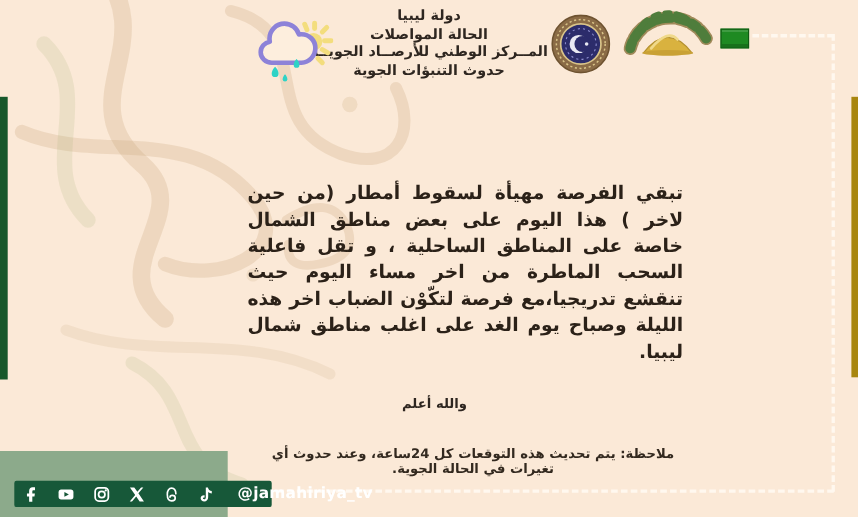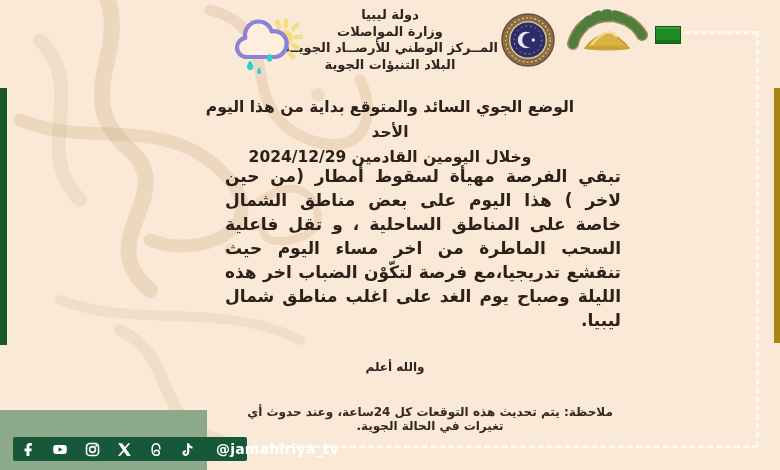--- a/index.html
+++ b/index.html
@@ -84,23 +84,23 @@
   </svg>
 
   <div class="strip-left"></div>
   <div class="strip-right"></div>
   <div class="dash dash-top"></div>
   <div class="dash dash-right"></div>
   <div class="dash dash-bottom"></div>
 
   <header class="org">
     <div>دولة ليبيا</div>
-    <div>وزارة المواصلات</div>
+    <div>الحالة المواصلات</div>
     <div>المــركز الوطني للأرصــاد الجويــة</div>
-    <div>البلاد التنبؤات الجوية</div>
+    <div>حدوث التنبؤات الجوية</div>
   </header>
 
   <svg class="icon-cloud" width="72" height="62" viewBox="0 0 72 62">
     <g stroke="#f3dd7d" stroke-width="4.5" stroke-linecap="round">
       <line x1="55" y1="6" x2="55" y2="11"></line>
       <line x1="66" y1="10" x2="62" y2="14"></line>
       <line x1="70" y1="22" x2="64" y2="22"></line>
       <line x1="67" y1="33" x2="62" y2="30"></line>
       <line x1="62" y1="42" x2="58" y2="38"></line>
       <line x1="46" y1="7" x2="48" y2="12"></line>
@@ -128,24 +128,20 @@
     <path d="M7 40 A37 35 0 0 1 76 31" fill="none" stroke="#a08a5a" stroke-width="12" stroke-linecap="round" stroke-dasharray="7 3 12 4 8 3 14 5 9 4"></path>
     <path d="M7 40 A37 35 0 0 1 76 31" fill="none" stroke="#4f7d3c" stroke-width="9" stroke-linecap="round" stroke-dasharray="6 4 11 5 7 4 13 6 8 5"></path>
     <path d="M12 30 A30 28 0 0 1 68 23" fill="none" stroke="#4f7d3c" stroke-width="5" stroke-linecap="round" stroke-dasharray="4 6 9 7 5 6"></path>
     <path d="M19 44 Q41 16 63 44 Z" fill="#d9b23f" stroke="#b4902e" stroke-width="1.2"></path>
     <path d="M26 40 Q41 22 50 32" fill="none" stroke="#f0d98a" stroke-width="2.4" stroke-linecap="round"></path>
     <ellipse cx="41" cy="44" rx="23" ry="2.6" fill="#c9a135"></ellipse>
   </svg>
 
   <div class="flag"></div>
 
-  <div class="title">
-    <div class="l1">الوضع الجوي السائد والمتوقع بداية من هذا اليوم الأحد</div>
-    <div class="l2">2024/12/29 وخلال اليومين القادمين</div>
-  </div>
 
   <div class="body-text">
     <p>تبقي الفرصة مهيأة لسقوط أمطار (من حين لاخر ) هذا اليوم على بعض مناطق الشمال خاصة على المناطق الساحلية ، و تقل فاعلية السحب الماطرة من اخر مساء اليوم حيث تنقشع تدريجيا،مع فرصة لتكّوْن الضباب اخر هذه الليلة وصباح يوم الغد على اغلب مناطق شمال ليبيا.</p>
   </div>
 
   <div class="closing">والله أعلم</div>
 
   <div class="note">ملاحظة: يتم تحديث هذه التوقعات كل 24ساعة، وعند حدوث أي تغيرات في الحالة الجوية.</div>
 
   <div class="sage"></div>

